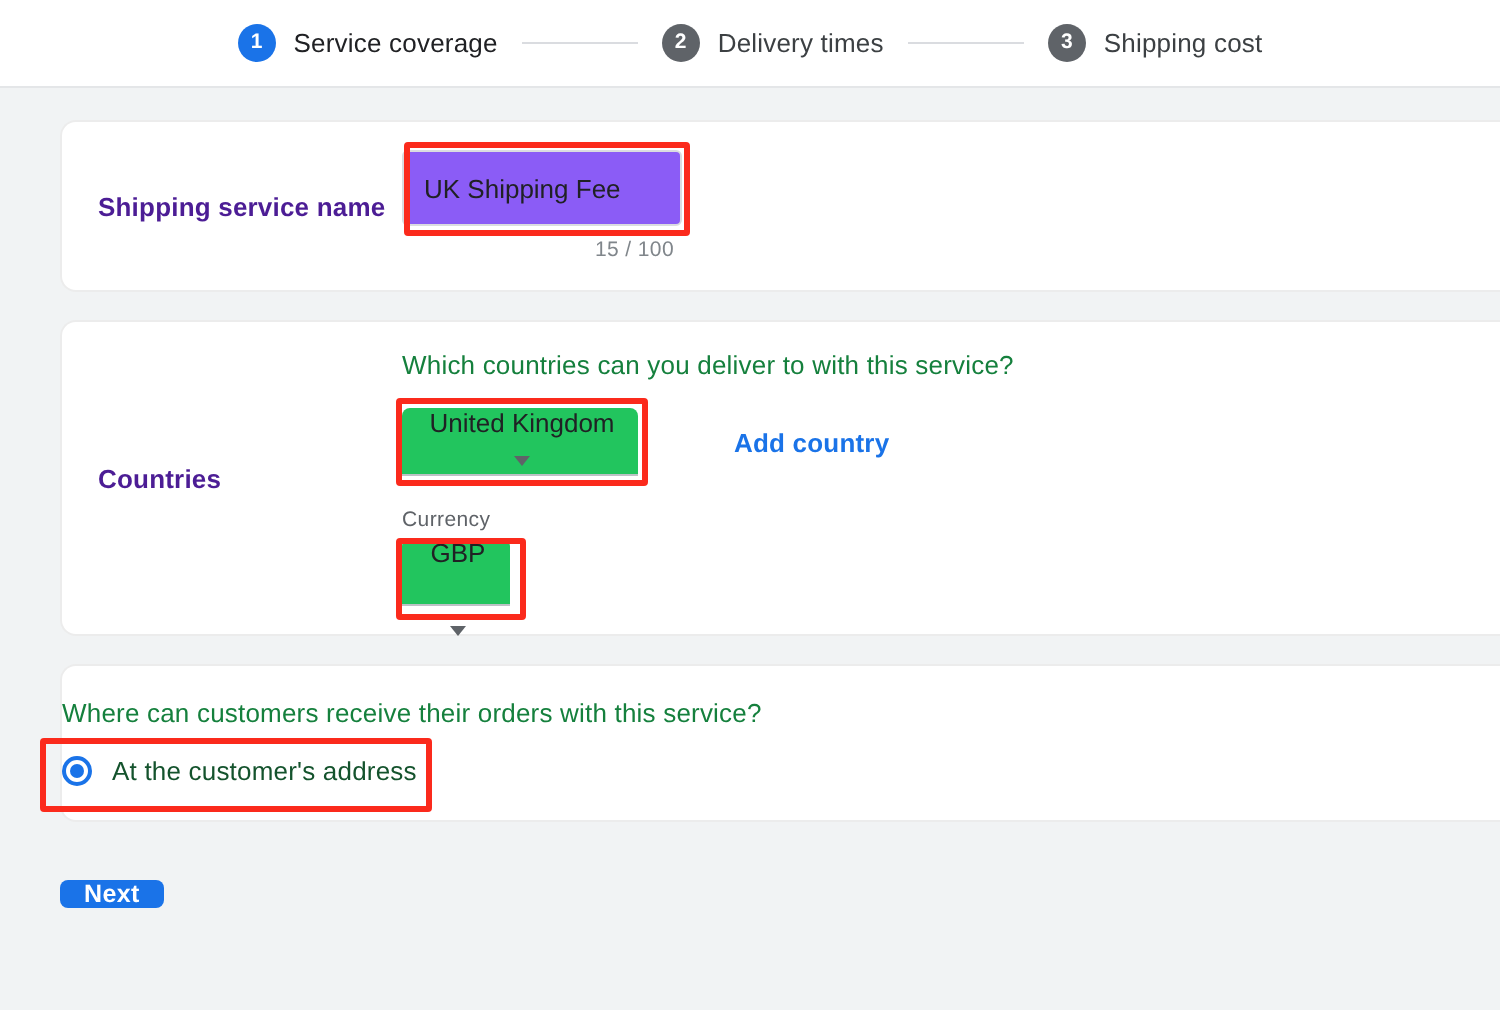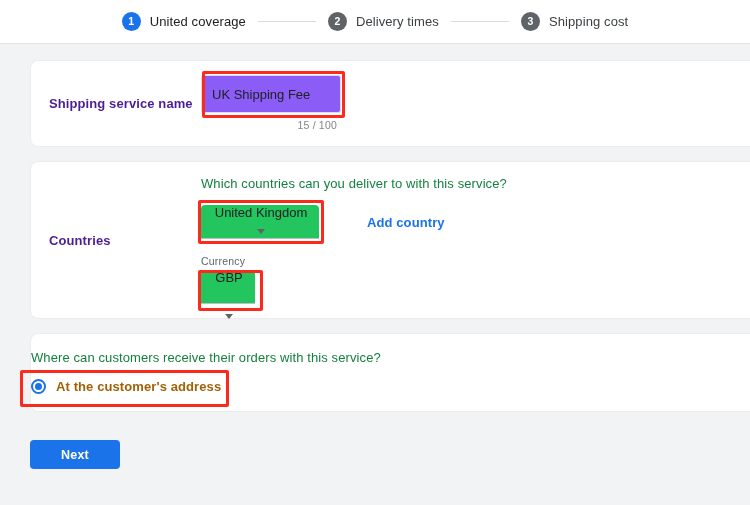--- a/index.html
+++ b/index.html
@@ -200,53 +200,53 @@
     content: "";
     position: absolute;
     left: 50%; top: 50%;
     width: 7px; height: 7px;
     margin: -3.5px 0 0 -3.5px;
     border-radius: 50%;
     background: #1a73e8;
   }
   .radio-text {
     font-size: 13px;
-    color: #a16207;
-    font-weight: 700;
+    color: #14532d;
+    font-weight: 400;
     letter-spacing: .1px;
   }
 
   .card-delivery { min-height: 62px; }
   .card-delivery .card-body { padding-top: 2px; }
 
   
   .footer { padding: 14px 0 0 30px; }
   .btn-next {
     background: #1a73e8;
     color: #ffffff;
     border: none;
     border-radius: 4px;
-    height: 29px;
-    padding: 0 31px;
+    height: 14px;
+    padding: 0 12px;
     font-family: "Liberation Sans", sans-serif;
     font-size: 12.5px;
     font-weight: 700;
     letter-spacing: .2px;
     cursor: pointer;
   }
 </style>
 </head>
 <body>
 
 <div class="stepper-bar">
   <div class="stepper">
 
     <div class="step">
       <div class="step-circle active">1</div>
-      <div class="step-label active">United coverage</div>
+      <div class="step-label active">Service coverage</div>
     </div>
 
     <div class="step-connector"></div>
 
     <div class="step">
       <div class="step-circle inactive">2</div>
       <div class="step-label inactive">Delivery times</div>
     </div>
 
     <div class="step-connector"></div>

